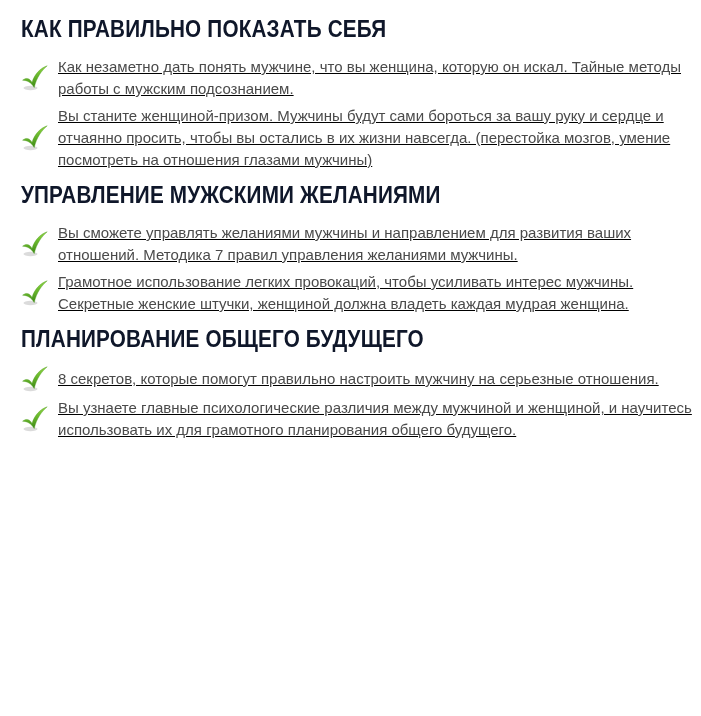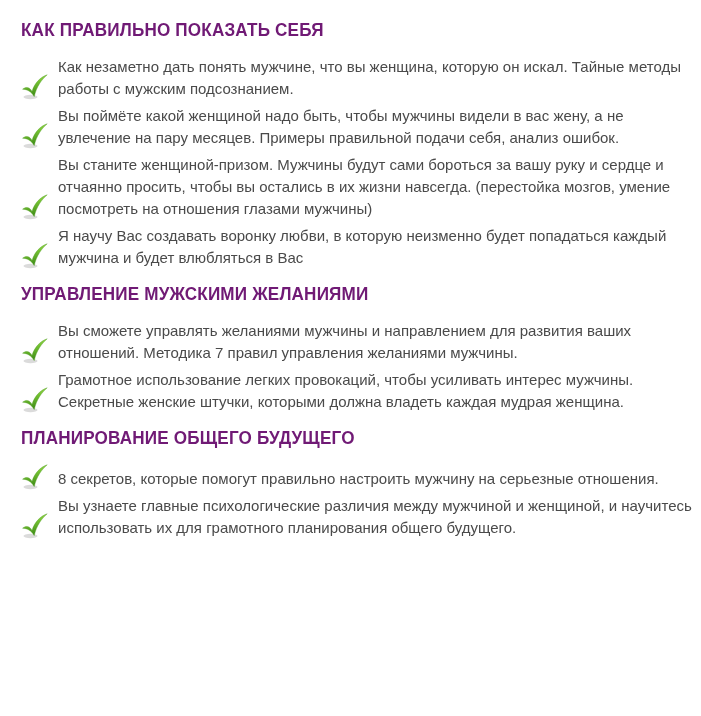--- a/index.html
+++ b/index.html
@@ -11,37 +11,38 @@
     width: 701px;
     height: 716px;
     box-sizing: border-box;
     padding: 19px 8px 0 21px;
     overflow: hidden;
     font-family: "Liberation Sans", sans-serif;
   }
   .section { margin-bottom: 14px; }
   .section-heading {
     margin: 9px 0 16px 0;
-    font-size: 19px;
+    font-size: 23px;
     line-height: 21px;
     font-weight: 700;
-    color: #701a75;
+    color: #0f172a;
   }
   .section:first-child .section-heading { margin-top: 0; }
   .section-heading .condense {
     display: inline-block;
     transform: scaleX(0.9);
     transform-origin: 0 60%;
     letter-spacing: 0.2px;
     white-space: nowrap;
   }
   .item {
     display: flex;
-    align-items: flex-end;
+    align-items: center;
     margin-bottom: 5px;
+    text-decoration: underline;
   }
   .check {
     flex: 0 0 27px;
     width: 27px;
     height: 26px;
     margin-right: 10px;
     display: inline-block;
   }
   .check svg { display: block; }
   .txt {
@@ -80,57 +81,41 @@
           </svg>
         </span>
       <p class="txt">Как незаметно дать понять мужчине, что вы женщина, которую он искал. Тайные методы работы с мужским подсознанием.</p>
     </div>
     <div class="item">
       <span class="check">
           <svg width="27" height="26">
             <use href="#chksym"></use>
           </svg>
         </span>
-      <p class="txt">Вы поймёте какой женщиной надо быть, чтобы мужчины видели в вас жену, а не увлечение на пару месяцев. Примеры правильной подачи себя, анализ ошибок.</p>
-    </div>
-    <div class="item">
-      <span class="check">
-          <svg width="27" height="26">
-            <use href="#chksym"></use>
-          </svg>
-        </span>
       <p class="txt">Вы станите женщиной-призом. Мужчины будут сами бороться за вашу руку и сердце и отчаянно просить, чтобы вы остались в их жизни навсегда. (перестойка мозгов, умение посмотреть на отношения глазами мужчины)</p>
-    </div>
-    <div class="item">
-      <span class="check">
-          <svg width="27" height="26">
-            <use href="#chksym"></use>
-          </svg>
-        </span>
-      <p class="txt">Я научу Вас создавать воронку любви, в которую неизменно будет попадаться каждый мужчина и будет влюбляться в Вас</p>
     </div>
   </div>
 
   <div class="section">
     <h2 class="section-heading"><span class="condense">УПРАВЛЕНИЕ МУЖСКИМИ ЖЕЛАНИЯМИ</span></h2>
     <div class="item">
       <span class="check">
           <svg width="27" height="26">
             <use href="#chksym"></use>
           </svg>
         </span>
       <p class="txt">Вы сможете управлять желаниями мужчины и направлением для развития ваших отношений. Методика 7 правил управления желаниями мужчины.</p>
     </div>
     <div class="item">
       <span class="check">
           <svg width="27" height="26">
             <use href="#chksym"></use>
           </svg>
         </span>
-      <p class="txt">Грамотное использование легких провокаций, чтобы усиливать интерес мужчины. Секретные женские штучки, которыми должна владеть каждая мудрая женщина.</p>
+      <p class="txt">Грамотное использование легких провокаций, чтобы усиливать интерес мужчины. Секретные женские штучки, женщиной должна владеть каждая мудрая женщина.</p>
     </div>
   </div>
 
   <div class="section">
     <h2 class="section-heading"><span class="condense">ПЛАНИРОВАНИЕ ОБЩЕГО БУДУЩЕГО</span></h2>
     <div class="item">
       <span class="check">
           <svg width="27" height="26">
             <use href="#chksym"></use>
           </svg>

